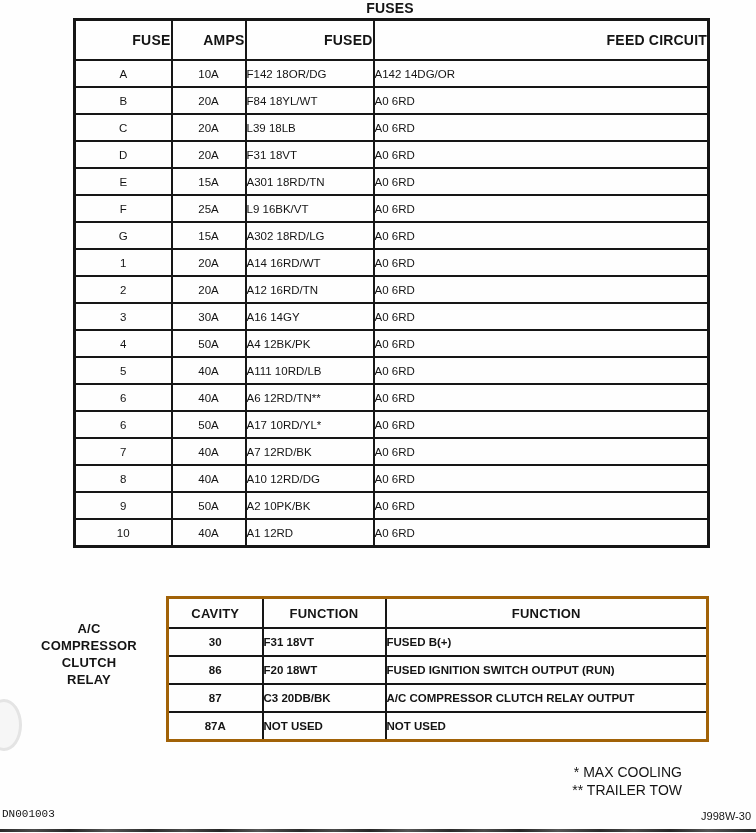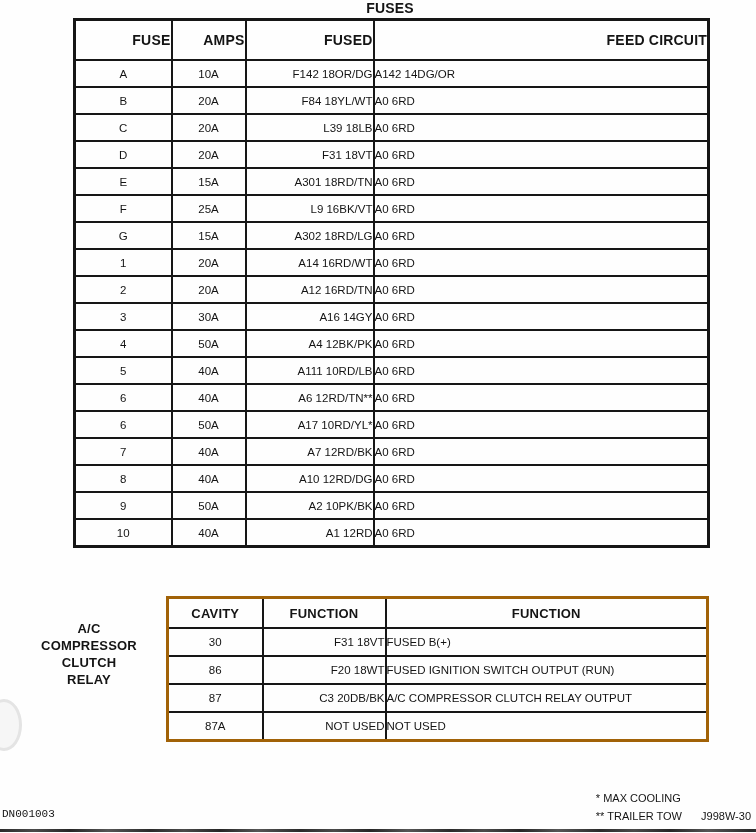--- a/index.html
+++ b/index.html
@@ -47,37 +47,37 @@
     border: 2px solid #161616;
     font-size: 11.5px;
     vertical-align: middle;
     padding: 0;
     overflow: hidden; white-space: nowrap;
   }
   .relay-table th {
     height: 28px; font-size: 13px; font-weight: bold; text-align: center;
     letter-spacing: 0.2px;
   }
-  .relay-table td { height: 26px; }
+  .relay-table td { height: 26px; font-weight: bold; }
 
   .ctr { text-align: center; }
-  .pad-sm { text-align: right; padding-left: 13px; }
+  .pad-sm { text-align: left; padding-left: 13px; }
   .pad-lg { text-align: left; padding-left: 17px; }
 
   
   .relay-label {
     position: absolute; top: 620px; left: 28px; width: 122px;
     text-align: center; font-weight: bold; font-size: 13px;
     line-height: 17px; letter-spacing: 0.2px;
   }
 
   
   .footnotes {
-    position: absolute; top: 789px; right: 74px;
-    font-size: 11px; line-height: 18px;
+    position: absolute; top: 763px; right: 74px;
+    text-align: right; font-size: 14px; line-height: 18px;
   }
   .footer-left {
     position: absolute; top: 808px; left: 2px; font-size: 11px; font-family: Liberation Mono, monospace;
   }
   .footer-right {
     position: absolute; top: 810px; right: 5px; font-size: 11px;
   }
   .bottom-scan-line {
     position: absolute; top: 829px; left: 0; width: 756px; height: 3px;
     background: repeating-linear-gradient(90deg,

